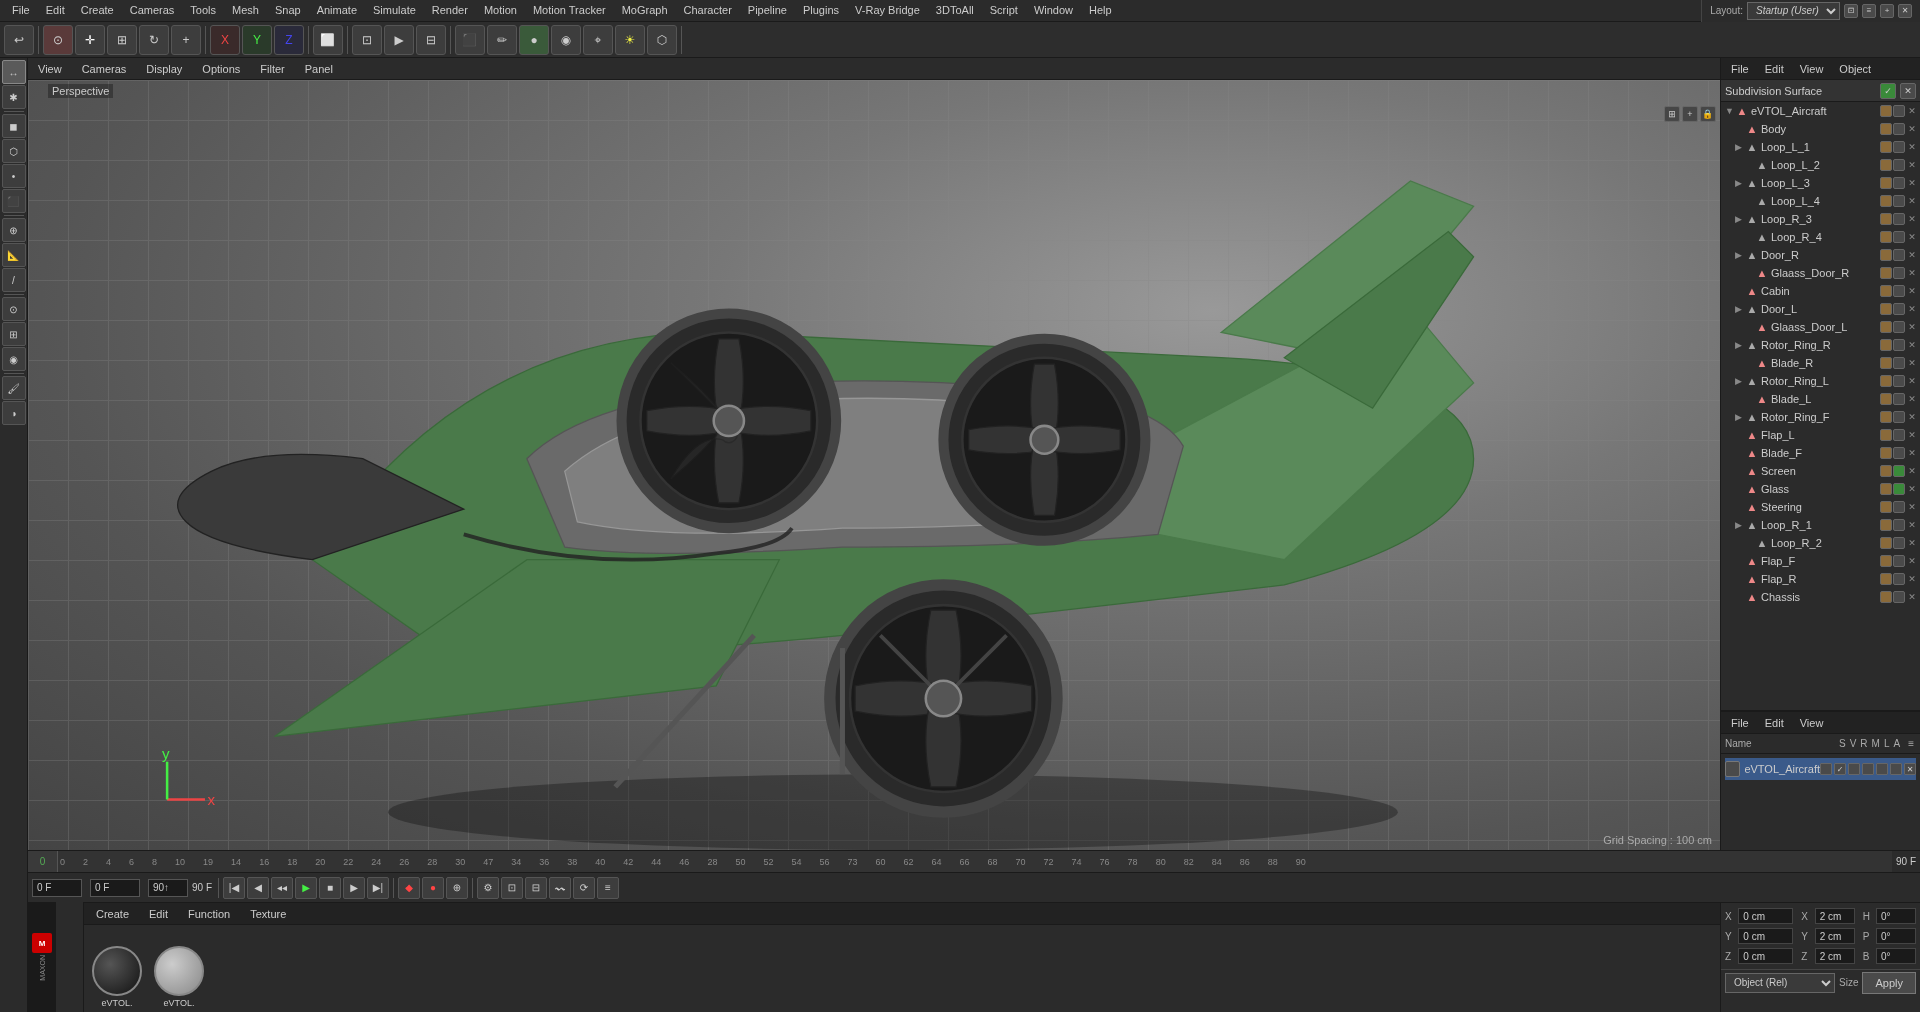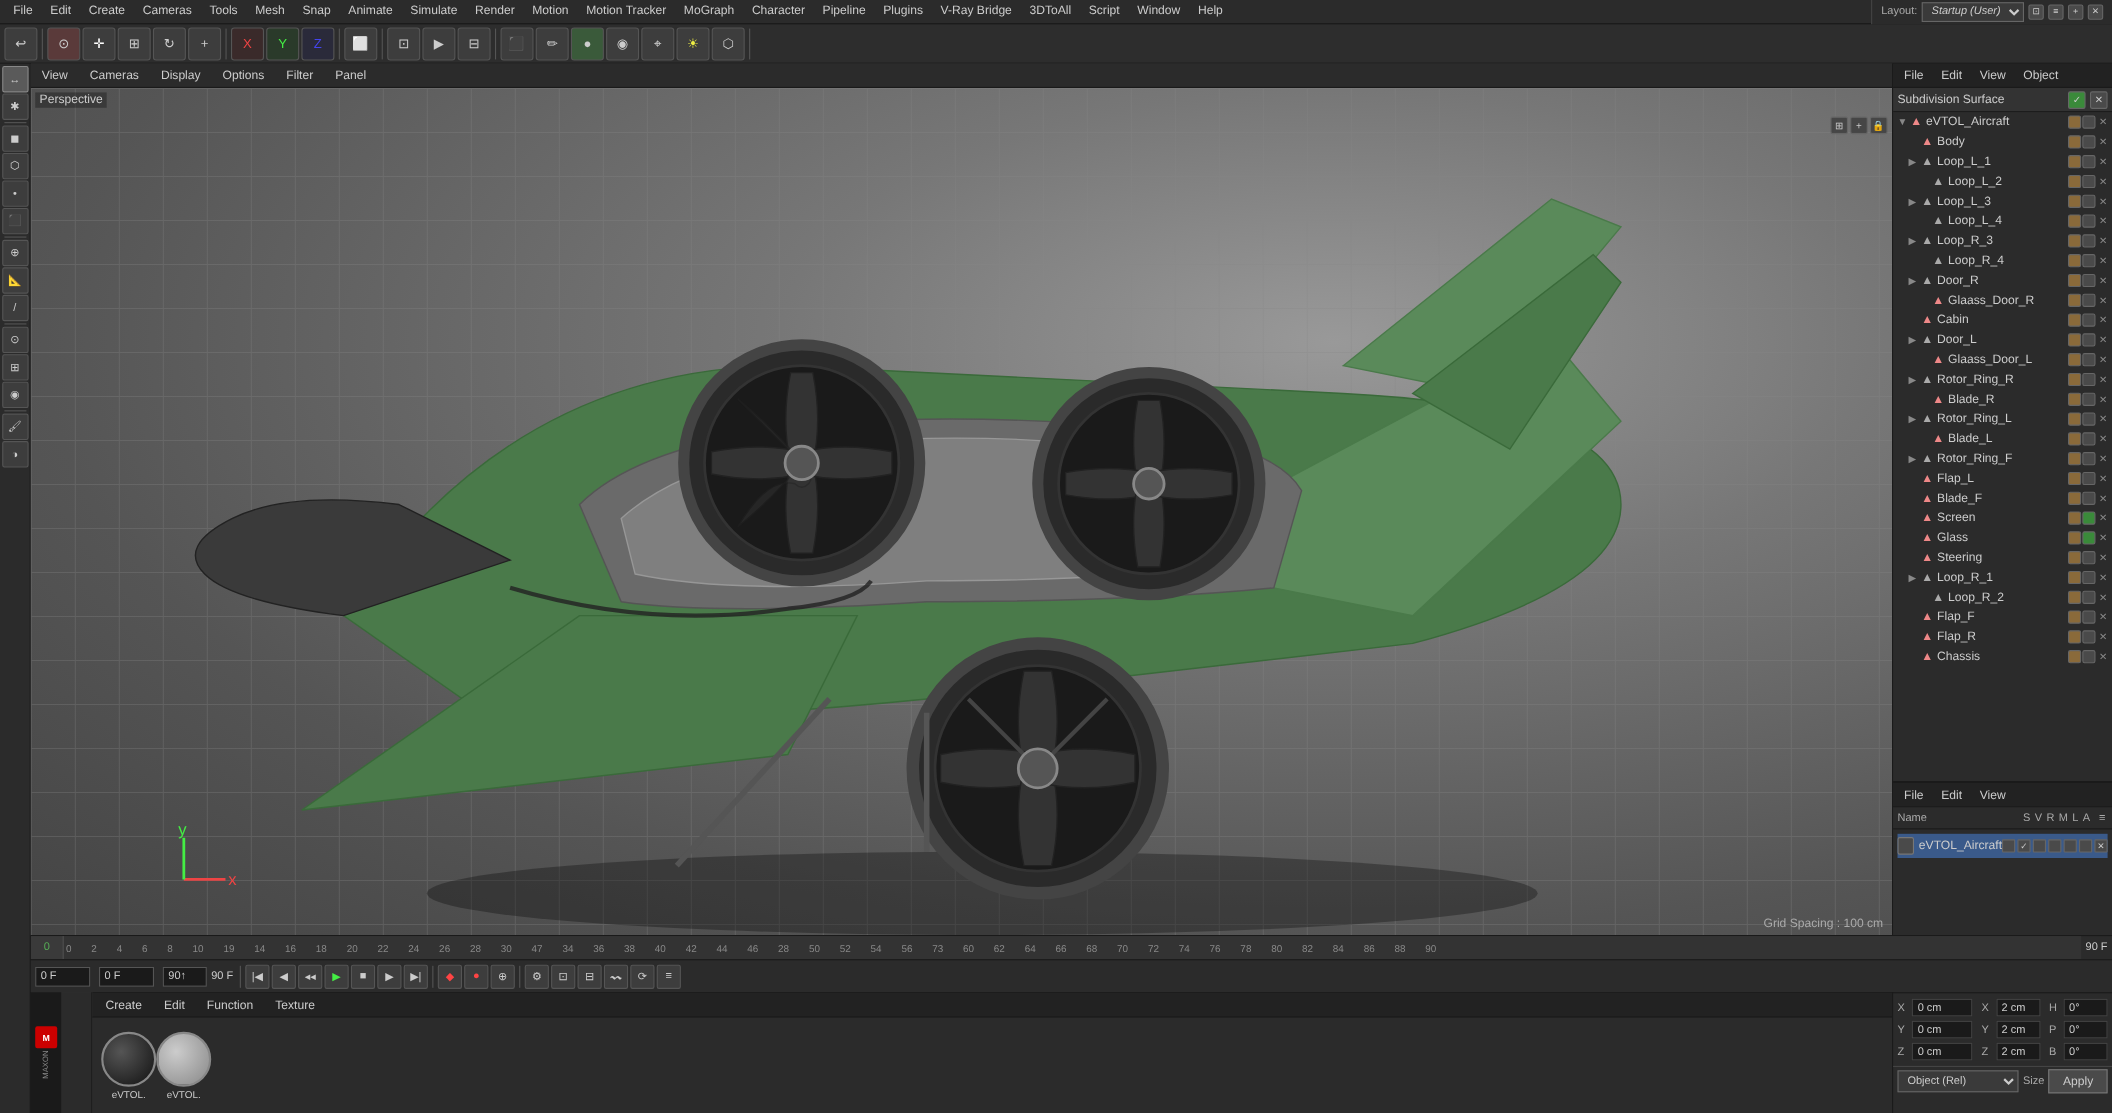--- a/index.html
+++ b/index.html
@@ -62,21 +62,21 @@
     #viewport {
       flex: 1; background: #555; position: relative; overflow: hidden;
     }
     #viewport-toolbar {
       display: flex; align-items: center; height: 22px;
       background: #2b2b2b; border-bottom: 1px solid #1a1a1a;
       padding: 0 4px; gap: 8px;
     }
     .vp-menu { padding: 2px 6px; cursor: pointer; color: #ccc; font-size: 11px; }
     #viewport-label {
-      position: absolute; top: 4px; left: 4px;
+      position: absolute; top: 4px; left: 20px;
       color: #ccc; font-size: 11px; background: rgba(0,0,0,0.3); padding: 1px 4px;
     }
     #viewport-canvas {
       width: 100%; height: 100%;
       background: linear-gradient(135deg, #666 0%, #888 50%, #aaa 100%);
       position: relative;
     }
 
     
     #grid-overlay {
@@ -238,22 +238,22 @@
       flex: 1; display: flex; flex-direction: column;
       background: #2b2b2b; border-top: 1px solid #1a1a1a;
     }
     #content-tabs {
       display: flex; height: 22px;
       background: #222; border-bottom: 1px solid #1a1a1a;
       align-items: center; padding: 0 4px; gap: 4px;
     }
     .content-tab { padding: 2px 8px; cursor: pointer; color: #ccc; font-size: 11px; }
     #content-area {
-      flex: 1; display: flex; align-items: center;
-      padding: 4px 8px; gap: 0;
+      flex: 1; display: flex; align-items: flex-end;
+      padding: 4px 8px; gap: 12px;
     }
 
     
     #attr-panel {
       width: 200px; background: #2b2b2b;
       border-left: 1px solid #1a1a1a; border-top: 1px solid #1a1a1a;
       display: flex; flex-direction: column;
     }
     #attr-fields { padding: 4px; display: flex; flex-direction: column; gap: 2px; }
     .attr-row { display: flex; align-items: center; height: 18px; gap: 4px; }

